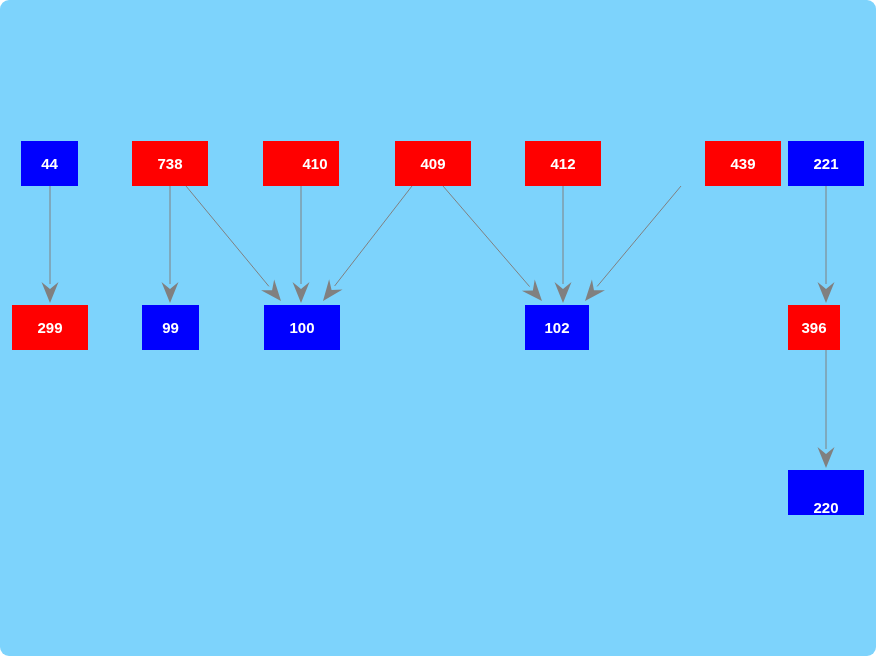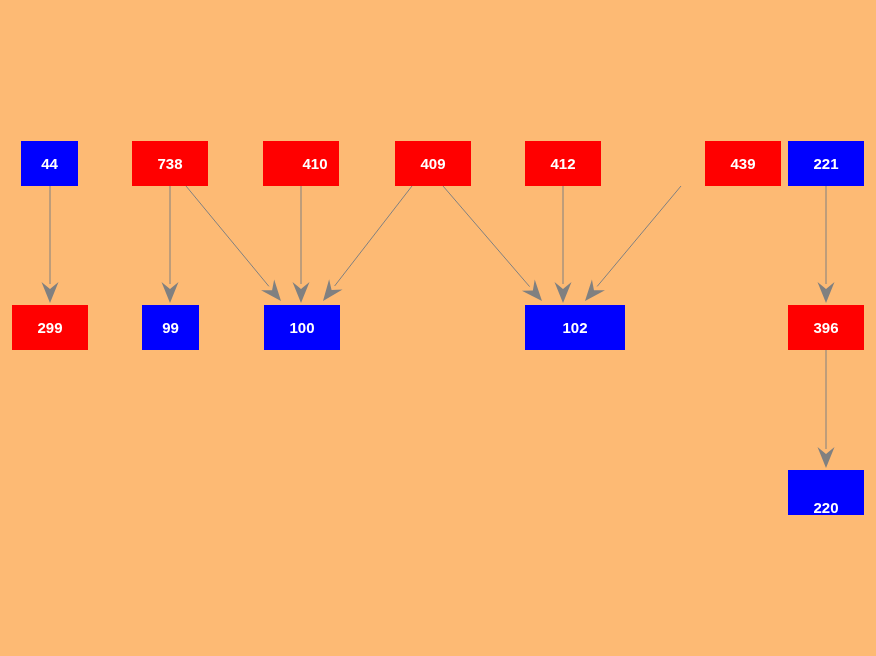--- a/index.html
+++ b/index.html
@@ -7,22 +7,23 @@
     padding: 0;
     background: #ffffff;
   }
   body {
     font-family: "Liberation Sans", sans-serif;
   }
   #canvas {
     position: relative;
     width: 876px;
     height: 656px;
-    background: #fdba74;
+    background: #7dd3fc;
     overflow: hidden;
+    border-radius: 9px;
   }
   #edge-layer {
     position: absolute;
     left: 0;
     top: 0;
     width: 876px;
     height: 656px;
   }
   .node {
     position: absolute;
@@ -115,24 +116,24 @@
       </div>
       <div class="node" style="left: 12px; top: 305px; width: 76px; height: 45px; background: rgb(255, 0, 0); color: rgb(255, 255, 255);">
         <span class="node-label">299</span>
       </div>
       <div class="node" style="left: 142px; top: 305px; width: 57px; height: 45px; background: rgb(0, 0, 255); color: rgb(255, 255, 255);">
         <span class="node-label">99</span>
       </div>
       <div class="node" style="left: 264px; top: 305px; width: 76px; height: 45px; background: rgb(0, 0, 255); color: rgb(255, 255, 255); align-items: center;">
         <span class="node-label">100</span>
       </div>
-      <div class="node" style="left: 525px; top: 305px; width: 100px; height: 45px; background: rgb(0, 0, 255); color: rgb(255, 255, 255);">
+      <div class="node" style="left: 525px; top: 305px; width: 64px; height: 45px; background: rgb(0, 0, 255); color: rgb(255, 255, 255);">
         <span class="node-label">102</span>
       </div>
-      <div class="node" style="left: 788px; top: 305px; width: 76px; height: 45px; background: rgb(255, 0, 0); color: rgb(255, 255, 255);">
+      <div class="node" style="left: 788px; top: 305px; width: 52px; height: 45px; background: rgb(255, 0, 0); color: rgb(255, 255, 255);">
         <span class="node-label">396</span>
       </div>
       <div class="node" style="left: 788px; top: 470px; width: 76px; height: 45px; background: rgb(0, 0, 255); color: rgb(255, 255, 255); align-items: flex-end;">
         <span class="node-label">220</span>
       </div>
     </div>
 
 </div>
 
 </body></html>

